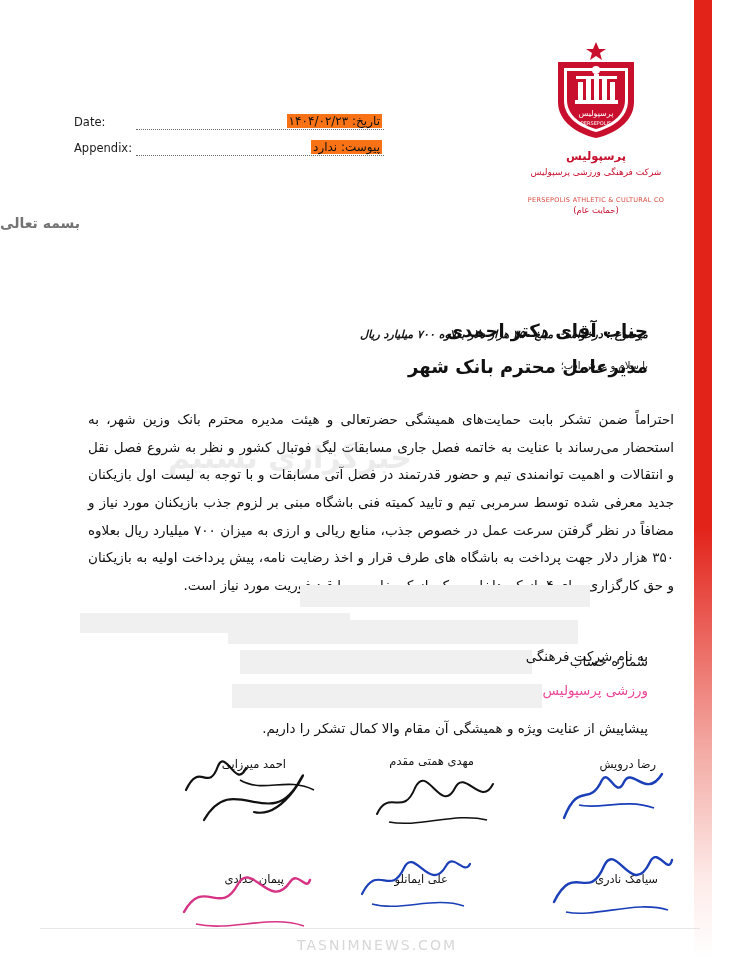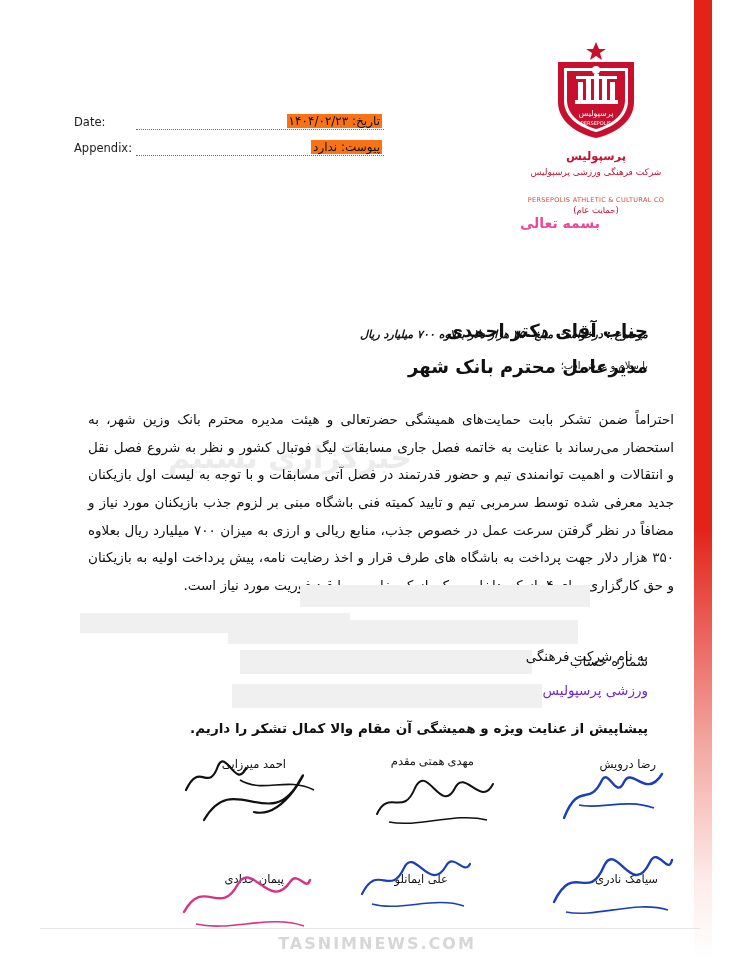--- a/index.html
+++ b/index.html
@@ -114,23 +114,23 @@
     padding: 0 2px;
     white-space: nowrap;
   }
 
   
   .besmeh {
     position: absolute;
     top: 215px;
     left: 0;
     width: 600px;
-    text-align: right;
+    text-align: left;
     font-size: 14px;
-    color: #ec4899;
+    color: #737373;
     direction: rtl;
     font-weight: bold;
   }
   .addressee {
     position: absolute;
     top: 265px;
     right: 106px;
     width: 560px;
     direction: rtl;
     font-size: 18px;
@@ -181,21 +181,20 @@
     color: #111;
   }
   .closing {
     position: absolute;
     top: 720px;
     right: 106px;
     width: 560px;
     direction: rtl;
     font-size: 13.5px;
     color: #111;
-    font-weight: bold;
   }
 
   
   .redact {
     position: absolute;
     background: #f0f0f0;
   }
 
   
   .sig-name {
@@ -220,24 +219,24 @@
     letter-spacing: 2px;
     pointer-events: none;
     font-weight: bold;
   }
   .footer-brand {
     position: absolute;
     bottom: 6px;
     left: 0;
     width: 754px;
     text-align: center;
-    font-size: 16px;
+    font-size: 14px;
     letter-spacing: 2px;
     color: #d7d7d7;
-    font-weight: bold;
+    font-weight: normal;
     direction: ltr;
   }
   .bottom-rule {
     position: absolute;
     bottom: 30px;
     left: 40px;
     width: 660px;
     height: 1px;
     background: #e6e6e6;
   }
@@ -306,33 +305,33 @@
   <div class="redact" style="top:585px; left:300px; width:290px; height:22px;"></div>
   <div class="redact" style="top:613px; left:80px; width:270px; height:20px;"></div>
   <div class="redact" style="top:620px; left:228px; width:350px; height:24px;"></div>
   <div class="redact" style="top:650px; left:240px; width:292px; height:24px;"></div>
   <div class="redact" style="top:684px; left:232px; width:310px; height:24px;"></div>
 
   <div class="account-line">
     <div>شماره حساب</div>
   </div>
   <div style="position:absolute; top:648px; right:106px; font-size:13.5px; direction:rtl; color:#111;text-align:right;">به نام شرکت فرهنگی</div>
-  <div style="position:absolute; top:682px; right:106px; font-size:13.5px; direction:rtl; color:#6d28d9;">ورزشی پرسپولیس</div>
+  <div style="position:absolute; top:682px; right:106px; font-size:13.5px; direction:rtl; color:#ec4899;">ورزشی پرسپولیس</div>
 
   <div class="closing">پیشاپیش از عنایت ویژه و همیشگی آن مقام والا کمال تشکر را داریم.</div>
 
   <div class="watermark">خبرگزاری تسنیم</div>
 
   <div class="sig-name" style="top:757px; right:98px;">رضا درویش</div>
   <svg class="sig-ink" style="top:760px; right:80px;" width="120" height="70" viewBox="0 0 120 70">
     <path d="M10 58 C25 20 35 48 48 20 C55 8 62 40 70 22 C78 6 92 40 108 14" stroke="#1a3fb8" stroke-width="2.4" fill="none" stroke-linecap="round"></path>
     <path d="M25 45 C45 50 72 38 100 48" stroke="#1a3fb8" stroke-width="1.8" fill="none"></path>
   </svg>
 
-  <div class="sig-name" style="top:754px; right:280px;font-family:Liberation Serif, serif;">مهدی همتی مقدم</div>
+  <div class="sig-name" style="top:754px; right:280px;">مهدی همتی مقدم</div>
   <svg class="sig-ink" style="top:762px; right:255px;" width="130" height="72" viewBox="0 0 130 72">
     <path d="M8 52 C20 26 34 56 46 26 C58 0 72 54 86 26 C96 6 112 46 124 22" stroke="#111111" stroke-width="2" fill="none" stroke-linecap="round"></path>
     <path d="M20 60 C50 66 86 50 118 58" stroke="#111111" stroke-width="1.5" fill="none"></path>
   </svg>
 
   <div class="sig-name" style="top:757px; right:468px;">احمد میرزایی</div>
   <svg class="sig-ink" style="top:750px; right:430px;" width="150" height="90" viewBox="0 0 150 90">
     <path d="M12 40 C26 10 34 44 44 16 C52 -2 62 40 72 18" stroke="#111111" stroke-width="2.2" fill="none" stroke-linecap="round"></path>
     <path d="M30 70 C60 18 96 86 126 30 C138 8 112 70 80 62" stroke="#111111" stroke-width="2.2" fill="none" stroke-linecap="round"></path>
     <path d="M66 30 C90 44 112 26 140 40" stroke="#111111" stroke-width="1.6" fill="none"></path>

